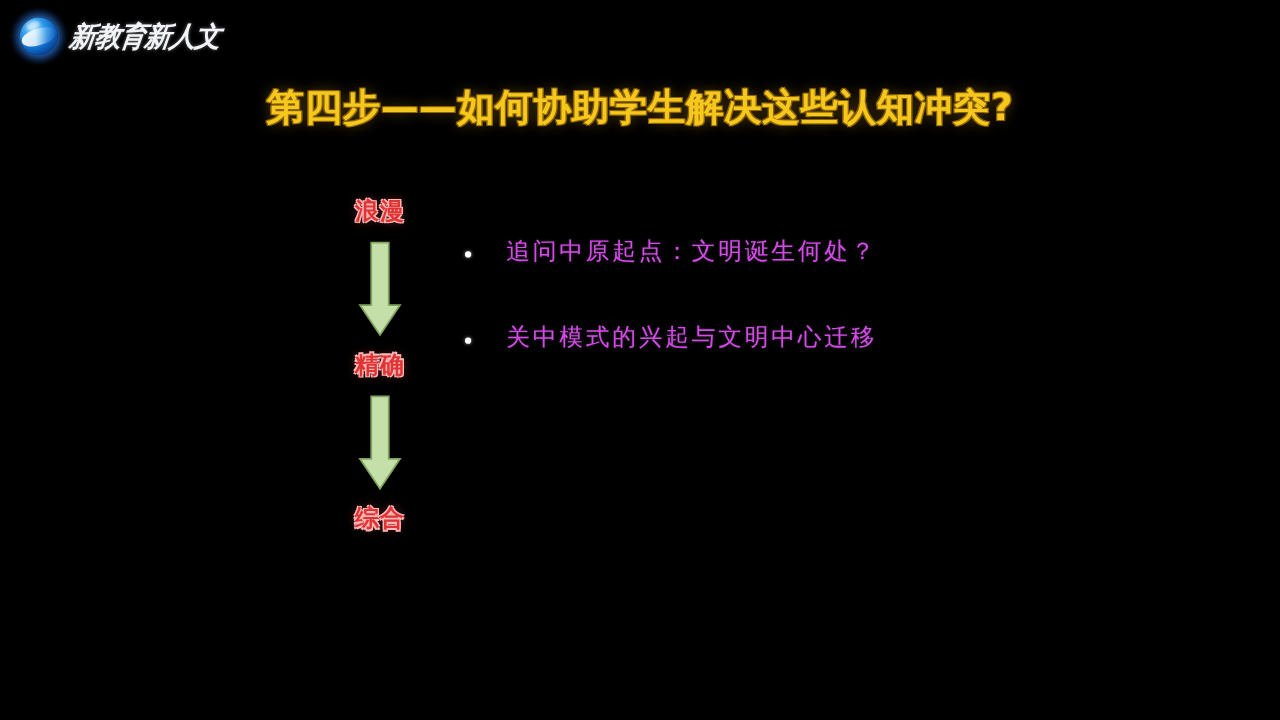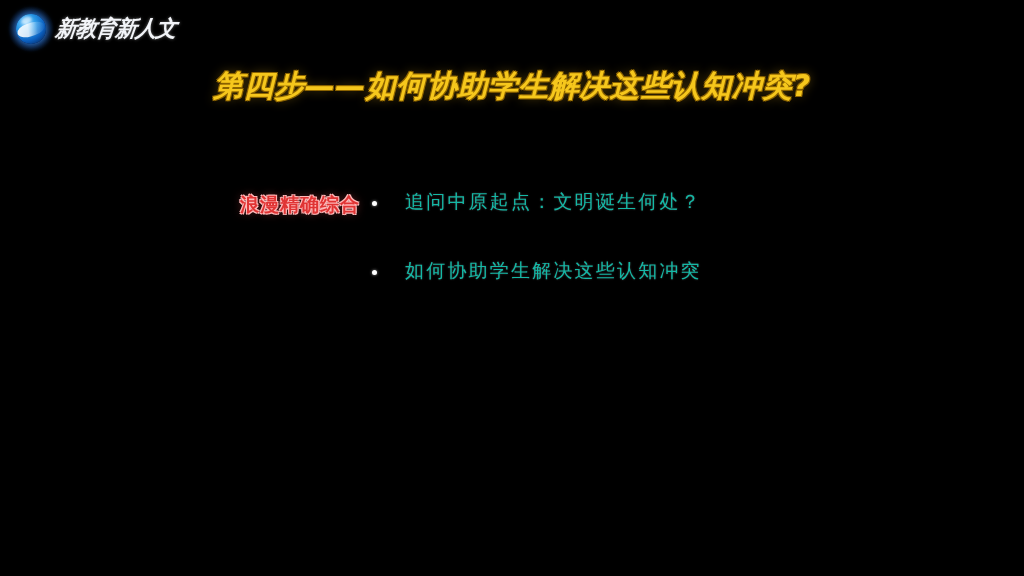--- a/index.html
+++ b/index.html
@@ -97,30 +97,29 @@
     letter-spacing:0.5px;
     color:#f6c71c;
     text-shadow:
         0 0 1px #a57800,
        -1px -1px 0 #8a6200,
         1px -1px 0 #8a6200,
        -1px  1px 0 #8a6200,
         1px  1px 0 #8a6200,
         0 0 11px rgba(255,190,30,0.42);
     white-space:nowrap;
-    font-style:italic;
   }
 
   
   .flow {
     position:absolute;
-    left:240px; top:156px;
+    left:258px; top:156px;
     width:92px;
     display:flex;
-    flex-direction:row;
+    flex-direction:column;
     align-items:center;
   }
   .flow-label {
     font-family:"DejaVu Sans", sans-serif;
     font-size:19px;
     font-weight:bold;
     color:#e03434;
     letter-spacing:1px;
     white-space:nowrap;
     text-shadow:
@@ -150,21 +149,21 @@
     flex:0 0 auto;
     width:5px; height:5px;
     border-radius:50%;
     background:#ffffff;
     margin:11px 28px 0 2px;
     box-shadow:0 0 3px rgba(255,255,255,0.6);
   }
   .bullet-text {
     font-family:"DejaVu Serif", serif;
     font-size:19px;
-    color:#14b8a6;
+    color:#d946ef;
     letter-spacing:2.2px;
     line-height:1.25;
     white-space:nowrap;
     text-shadow:0 0 2px rgba(255,255,255,0.25);
   }
 </style>
 </head>
 <body>
 
 <div class="slide">
@@ -200,20 +199,20 @@
 
   <div class="bullets">
 
     <div class="bullet-row">
       <span class="bullet-dot"></span>
       <span class="bullet-text">追问中原起点：文明诞生何处？</span>
     </div>
 
     <div class="bullet-row">
       <span class="bullet-dot"></span>
-      <span class="bullet-text">如何协助学生解决这些认知冲突</span>
+      <span class="bullet-text">关中模式的兴起与文明中心迁移</span>
     </div>
 
 
 
   </div>
 
 </div>
 
 </body></html>

